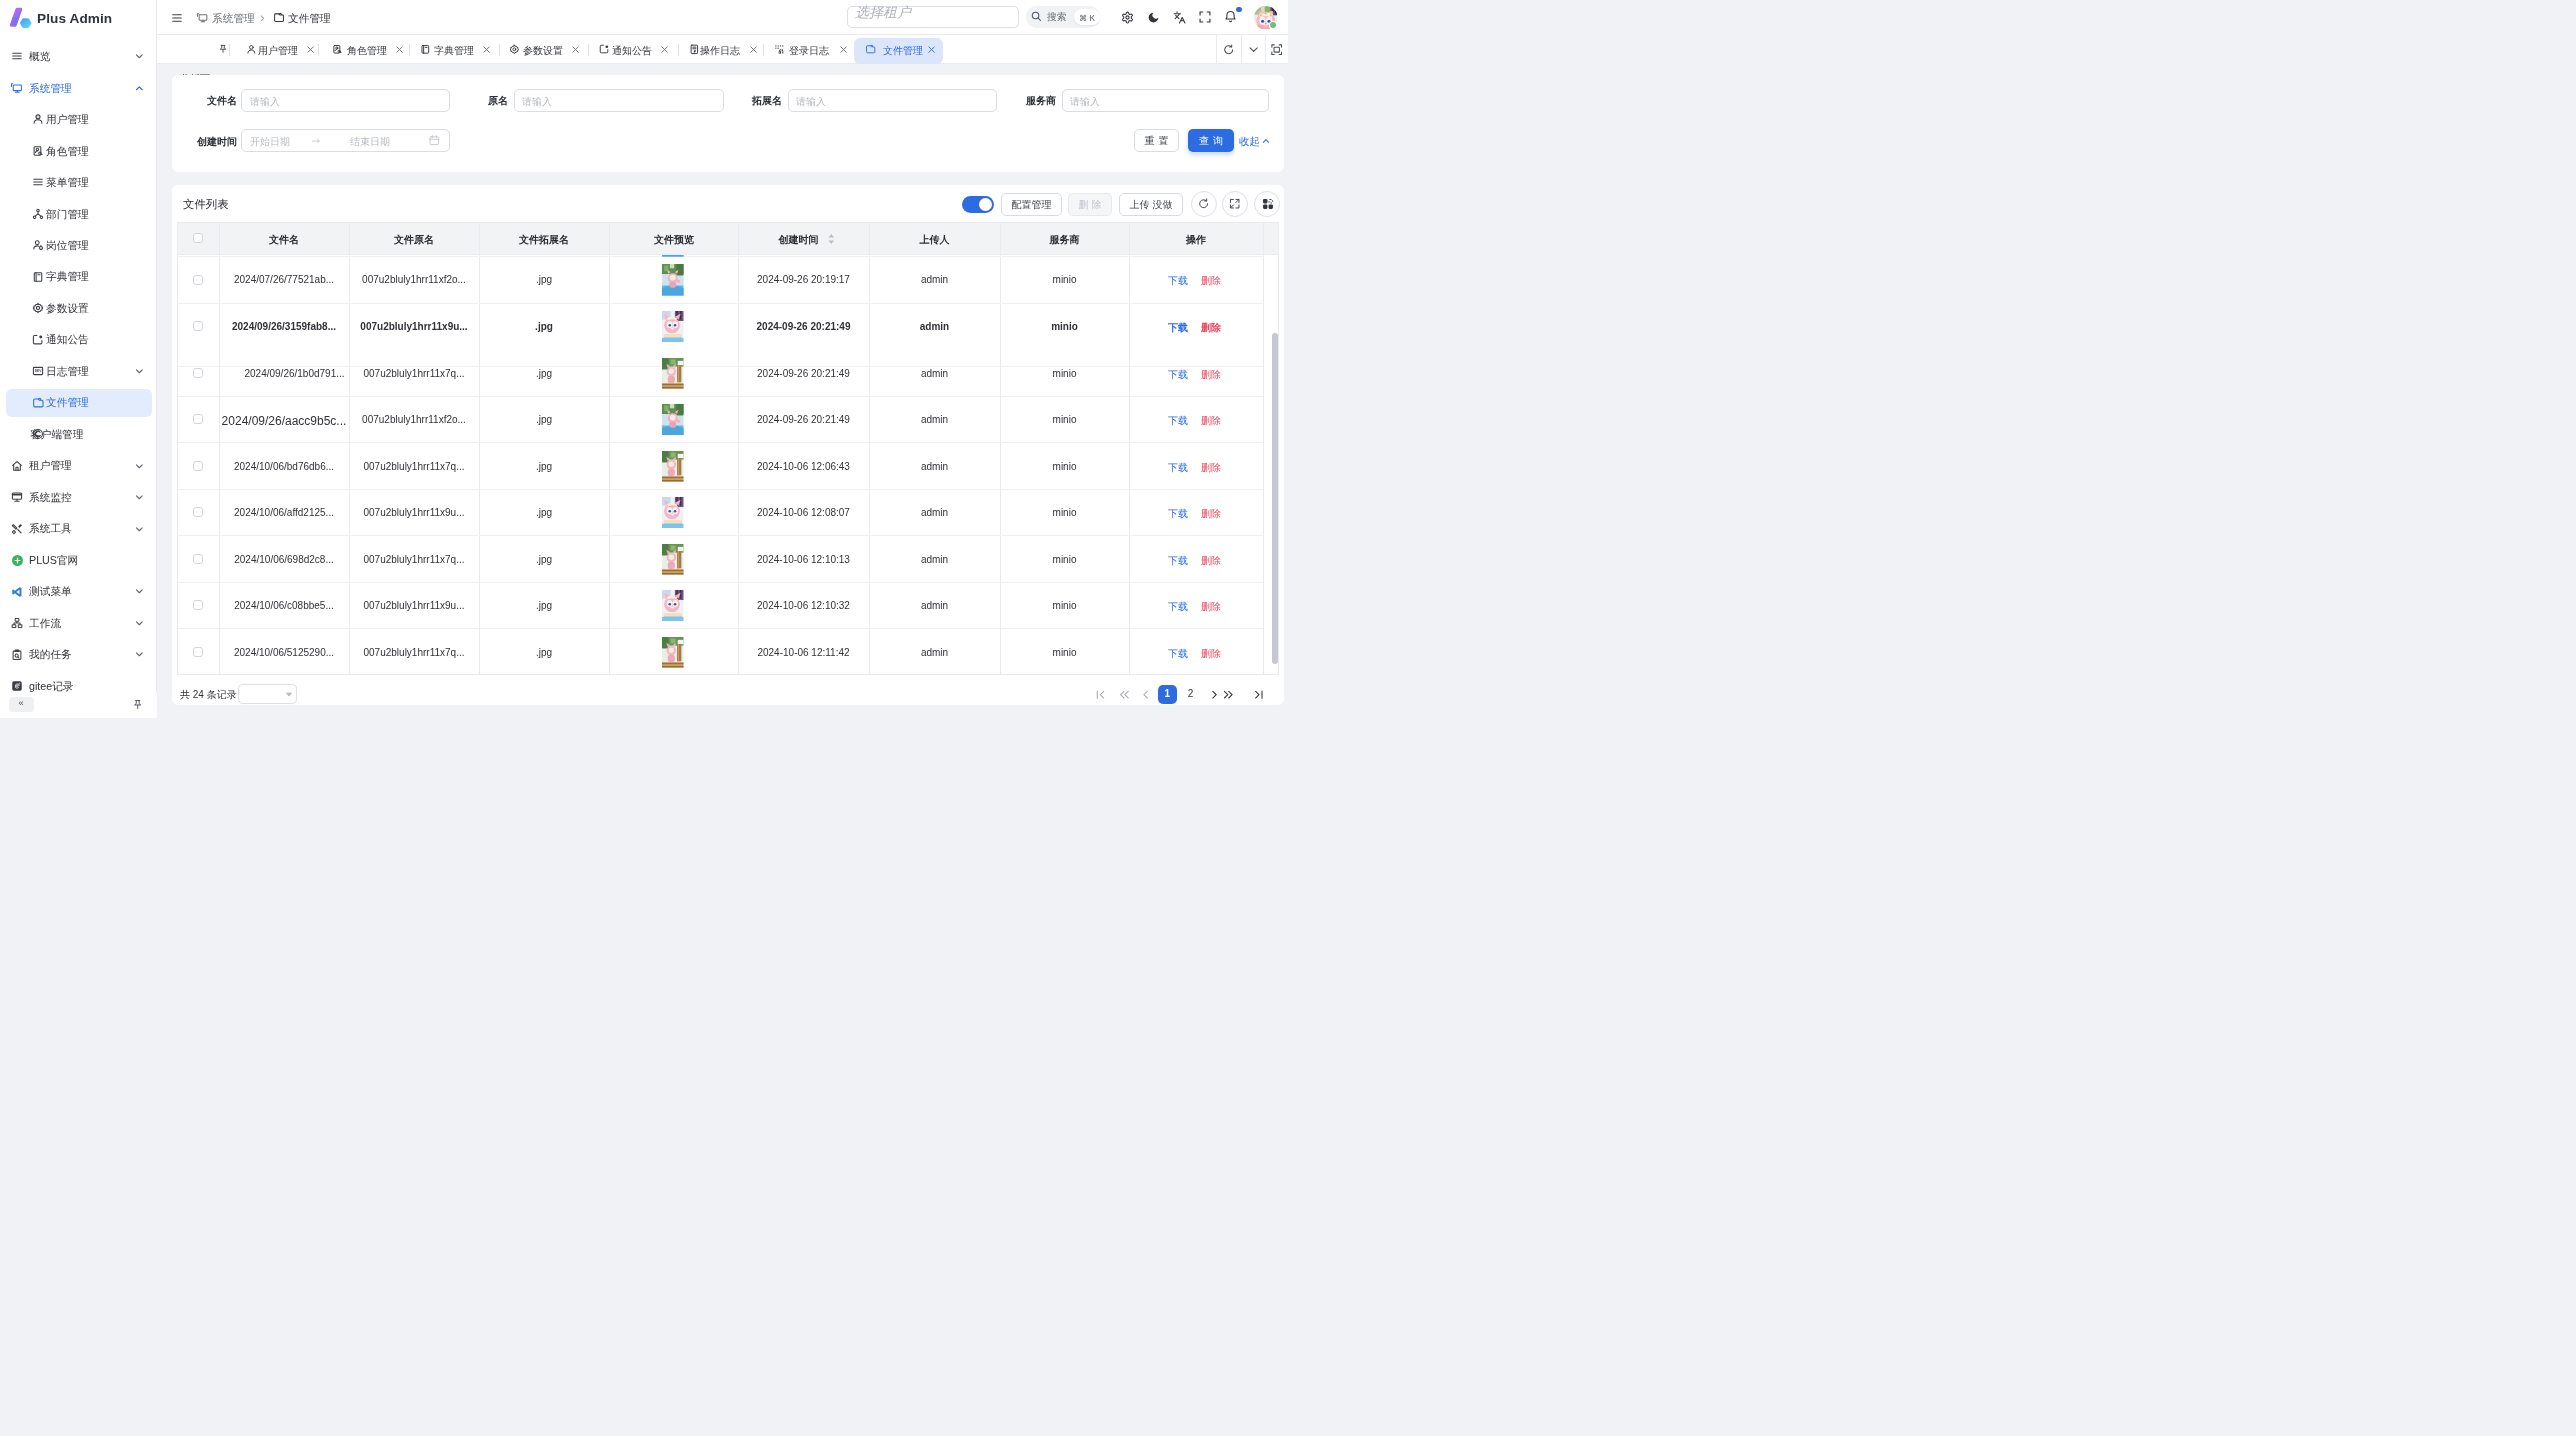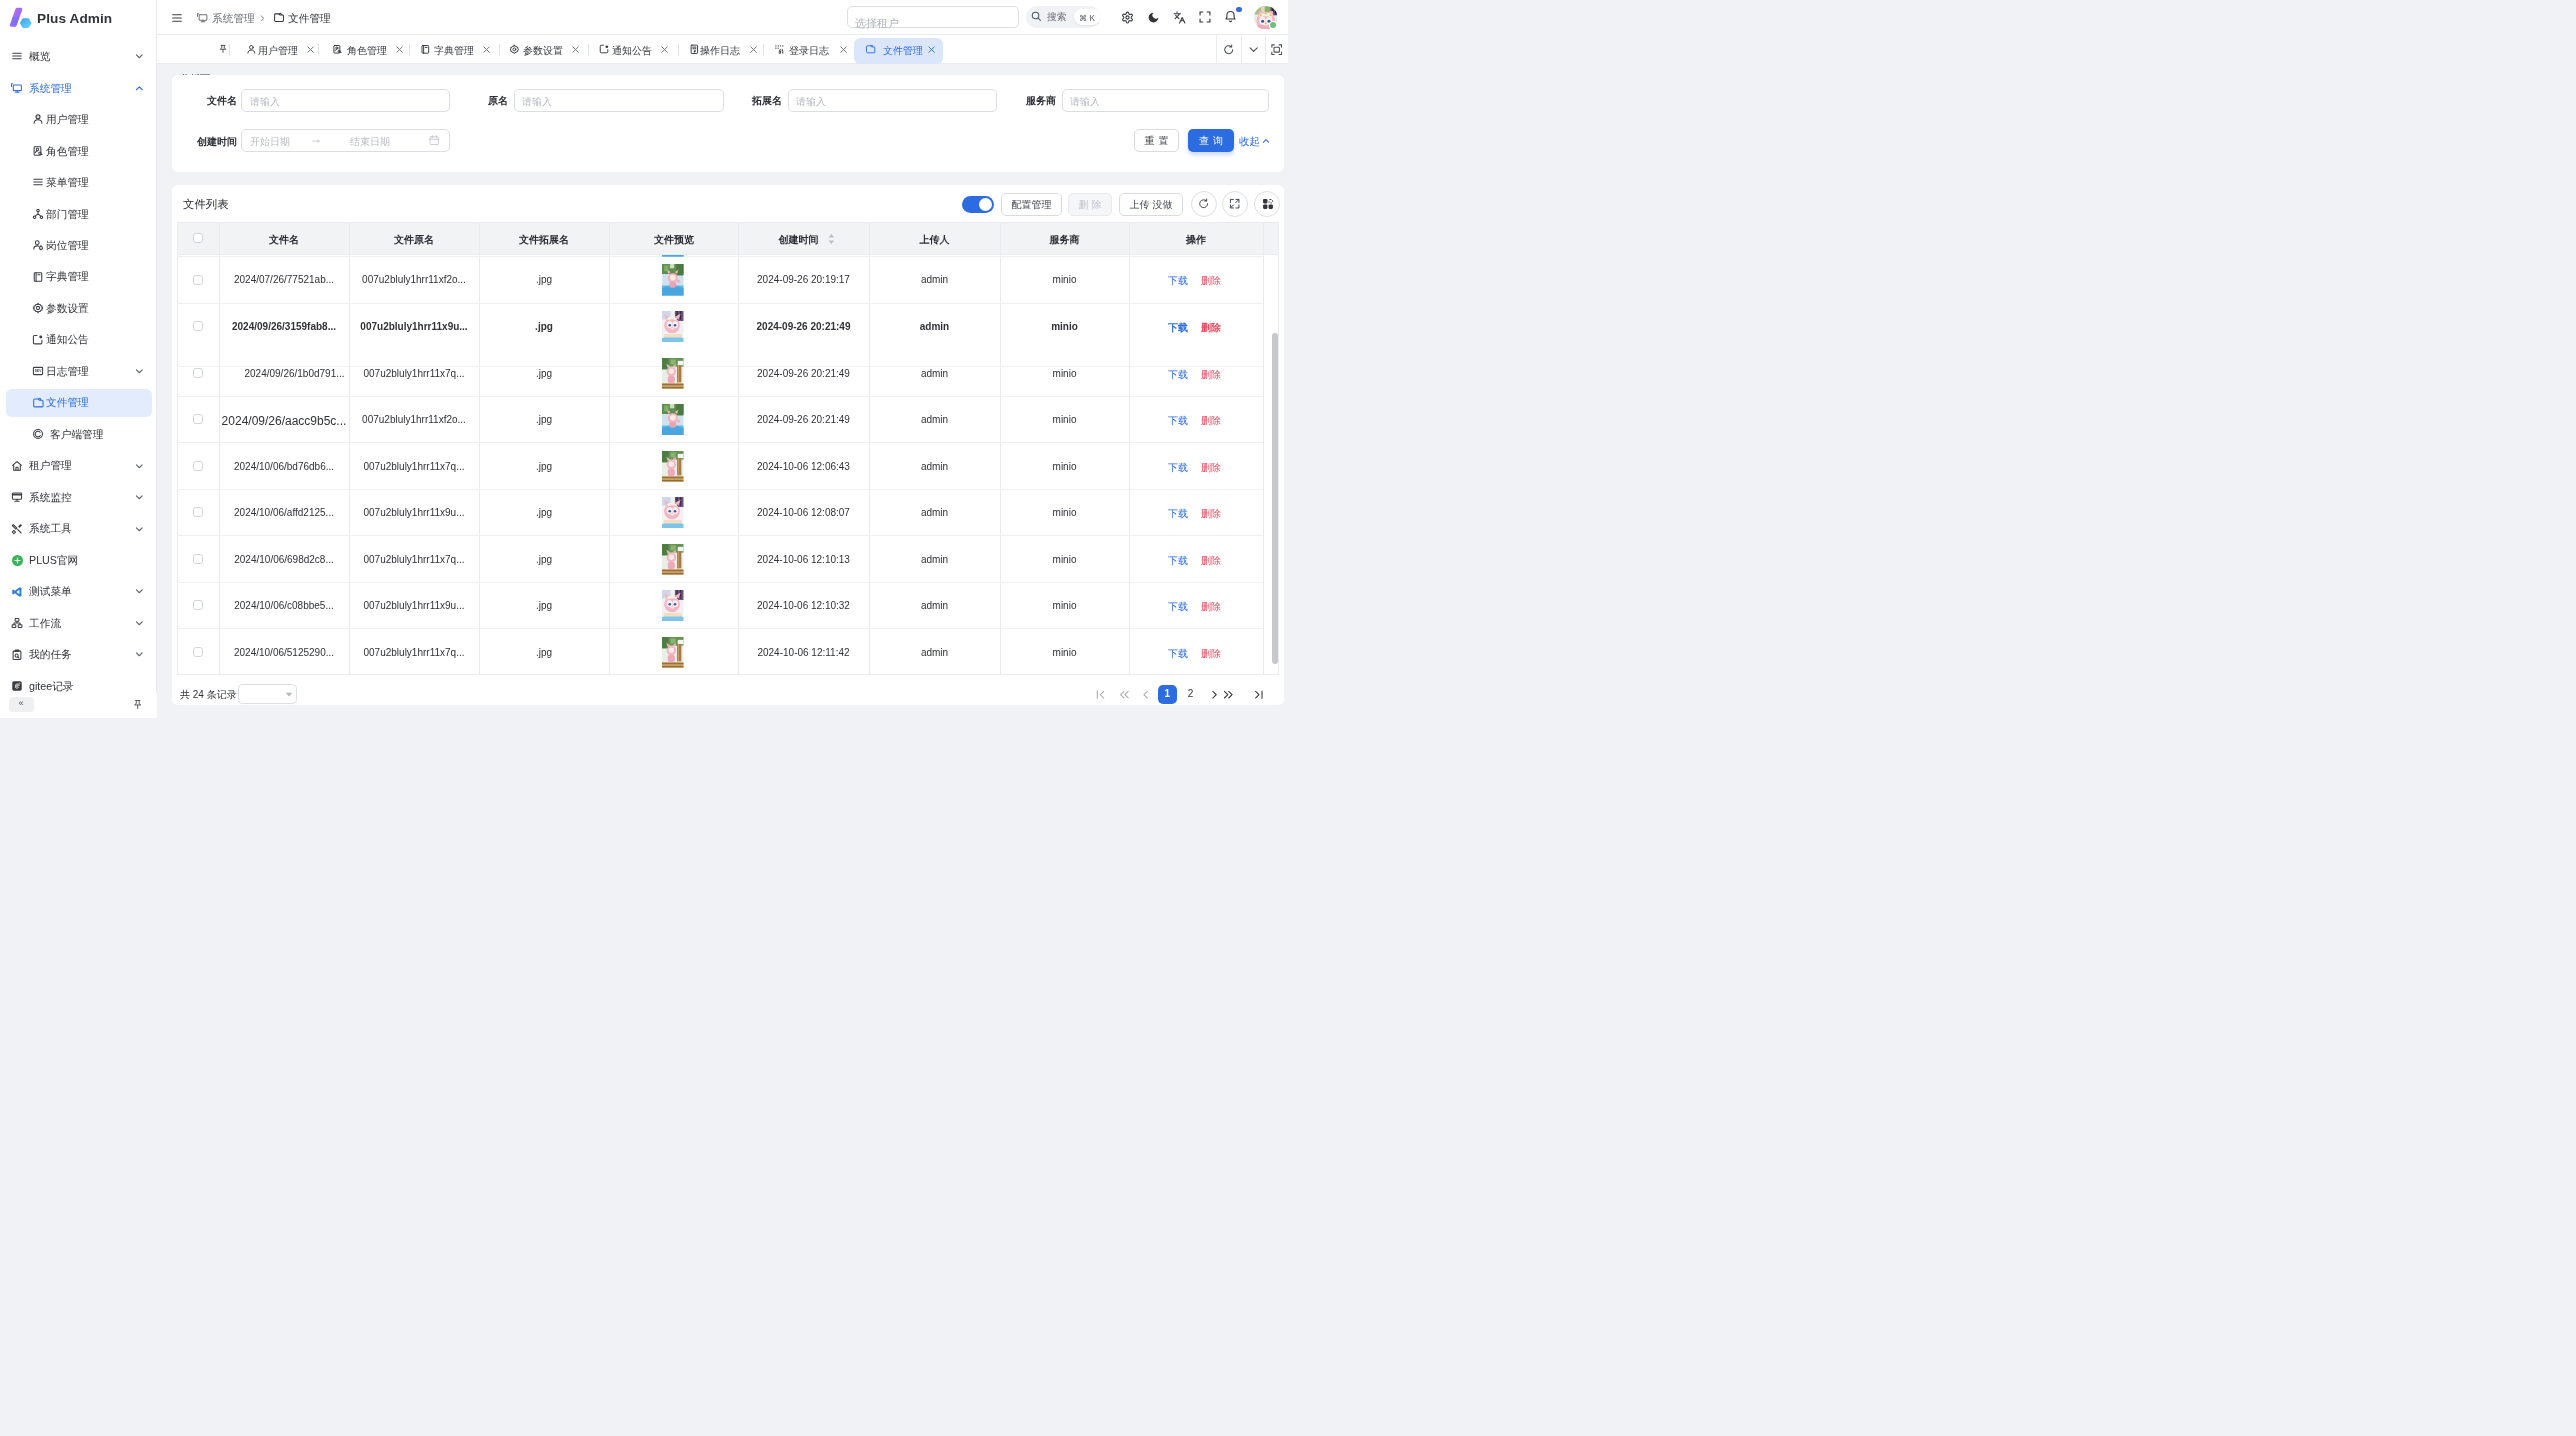--- a/index.html
+++ b/index.html
@@ -155,21 +155,21 @@
   </div>
 <div class="abs" style="left:46px;top:396px;font-size:10.7px;color:#2d6ce0;white-space:nowrap;">文件管理</div>
 <div class="abs" style="left:31.5px;top:428px;width:12px;height:12px;">
     <svg width="12" height="12" viewBox="0 0 17 17">
       <g stroke="#3b3e46" stroke-width="1.5" fill="none" stroke-linecap="round" stroke-linejoin="round">
         <circle cx="8.5" cy="8.5" r="6.3"></circle>
         <path d="M11.5 6a4 4 0 1 0 .3 4.8"></path>
       </g>
     </svg>
   </div>
-<div class="abs" style="left:50px;top:428px;font-size:10.7px;color:#303237;white-space:nowrap;">客户端管理</div>
+<div class="abs" style="left:30px;top:428px;font-size:10.7px;color:#303237;white-space:nowrap;">客户端管理</div>
 <div class="abs" style="left:11.4px;top:460px;width:12px;height:12px;">
     <svg width="12" height="12" viewBox="0 0 17 17">
       <g stroke="#3b3e46" stroke-width="1.5" fill="none" stroke-linecap="round" stroke-linejoin="round">
         <path d="M2.3 7.6 8.5 2.2l6.2 5.4"></path>
         <path d="M3.8 6.8v7.6h9.4V6.8"></path>
         <path d="M7 14.4v-4h3v4"></path>
       </g>
     </svg>
   </div>
 <div class="abs" style="left:29px;top:459px;font-size:10.7px;color:#303237;white-space:nowrap;">租户管理</div>
@@ -292,21 +292,21 @@
     <path d="M4.5 2.5 8 6l-3.5 3.5" stroke="#9ba0a8" stroke-width="1.4" fill="none" stroke-linecap="round" stroke-linejoin="round"></path>
   </svg>
 <svg class="abs" style="left:273px;top:12px" width="11.4" height="11.4" viewBox="0 0 17 17">
     <g stroke="#32353c" stroke-width="1.5" fill="none" stroke-linecap="round" stroke-linejoin="round">
       <path d="M2.4 4.2a1.4 1.4 0 0 1 1.4-1.4h5l1.6 1.8h3.8a1.4 1.4 0 0 1 1.4 1.4 v6.6a1.4 1.4 0 0 1-1.4 1.4H3.8a1.4 1.4 0 0 1-1.4-1.4z"></path>
       <path d="M9 2.8l2.5-.9 1 1.9"></path>
     </g>
   </svg>
 <div class="abs" style="left:288px;top:12px;font-size:10.7px;color:#32353c;">文件管理</div>
 <div class="abs" style="left:847px;top:6.4px;width:172px;height:22px;border:0.7px solid #dcdfe6;border-radius:5px;background:#fff;"></div>
-<div class="abs" style="left:855px;top:16px;font-size:11px;color:#aeb1b9;">选择租户</div>
+<div class="abs" style="left:855px;top:4px;font-size:14px;color:#aeb1b9;font-style:italic;">选择租户</div>
 <div class="abs" style="left:1026px;top:6.4px;width:74px;height:21.5px;background:#f0f2f5;border-radius:10.7px;"></div>
 <svg class="abs" style="left:1031px;top:11.4px" width="10.7" height="10.7" viewBox="0 0 15 15">
     <g stroke="#4b5563" stroke-width="1.5" fill="none" stroke-linecap="round">
       <circle cx="6.4" cy="6.4" r="4.6"></circle>
       <path d="M10 10l3.2 3.2"></path>
     </g>
   </svg>
 <div class="abs" style="left:1047px;top:11.4px;font-size:9.7px;color:#636a75;">搜索</div>
 <div class="abs" style="left:1074px;top:9.3px;width:26px;height:15.7px;background:#fff;border-radius:7.9px;box-shadow:0 0.7px 1.4px rgba(0,0,0,0.08);"></div>
 <div class="abs" style="left:1074px;top:12.5px;width:26px;text-align:center;font-size:8.2px;color:#4e5560;">⌘ K</div>

